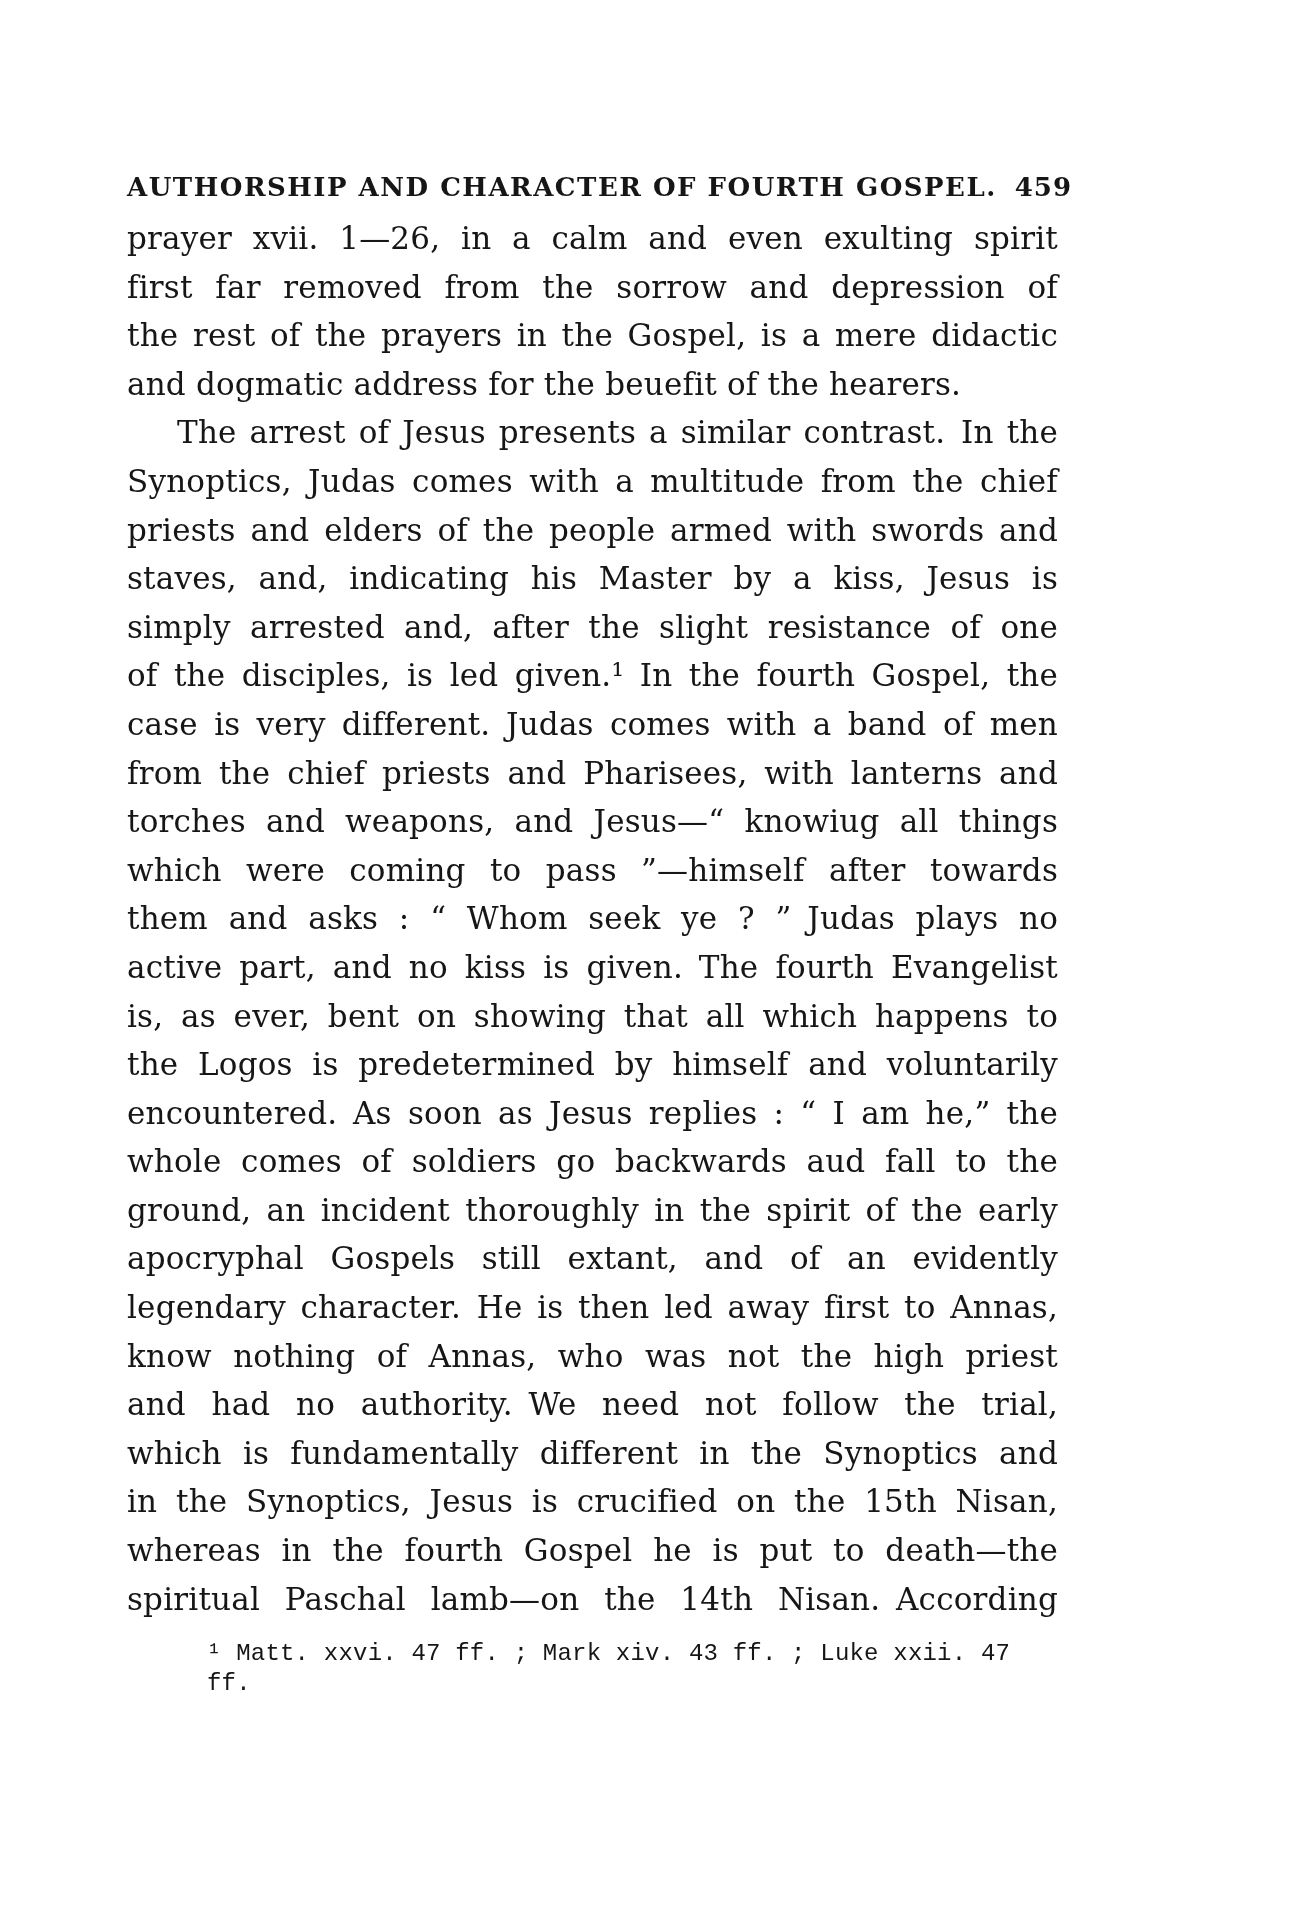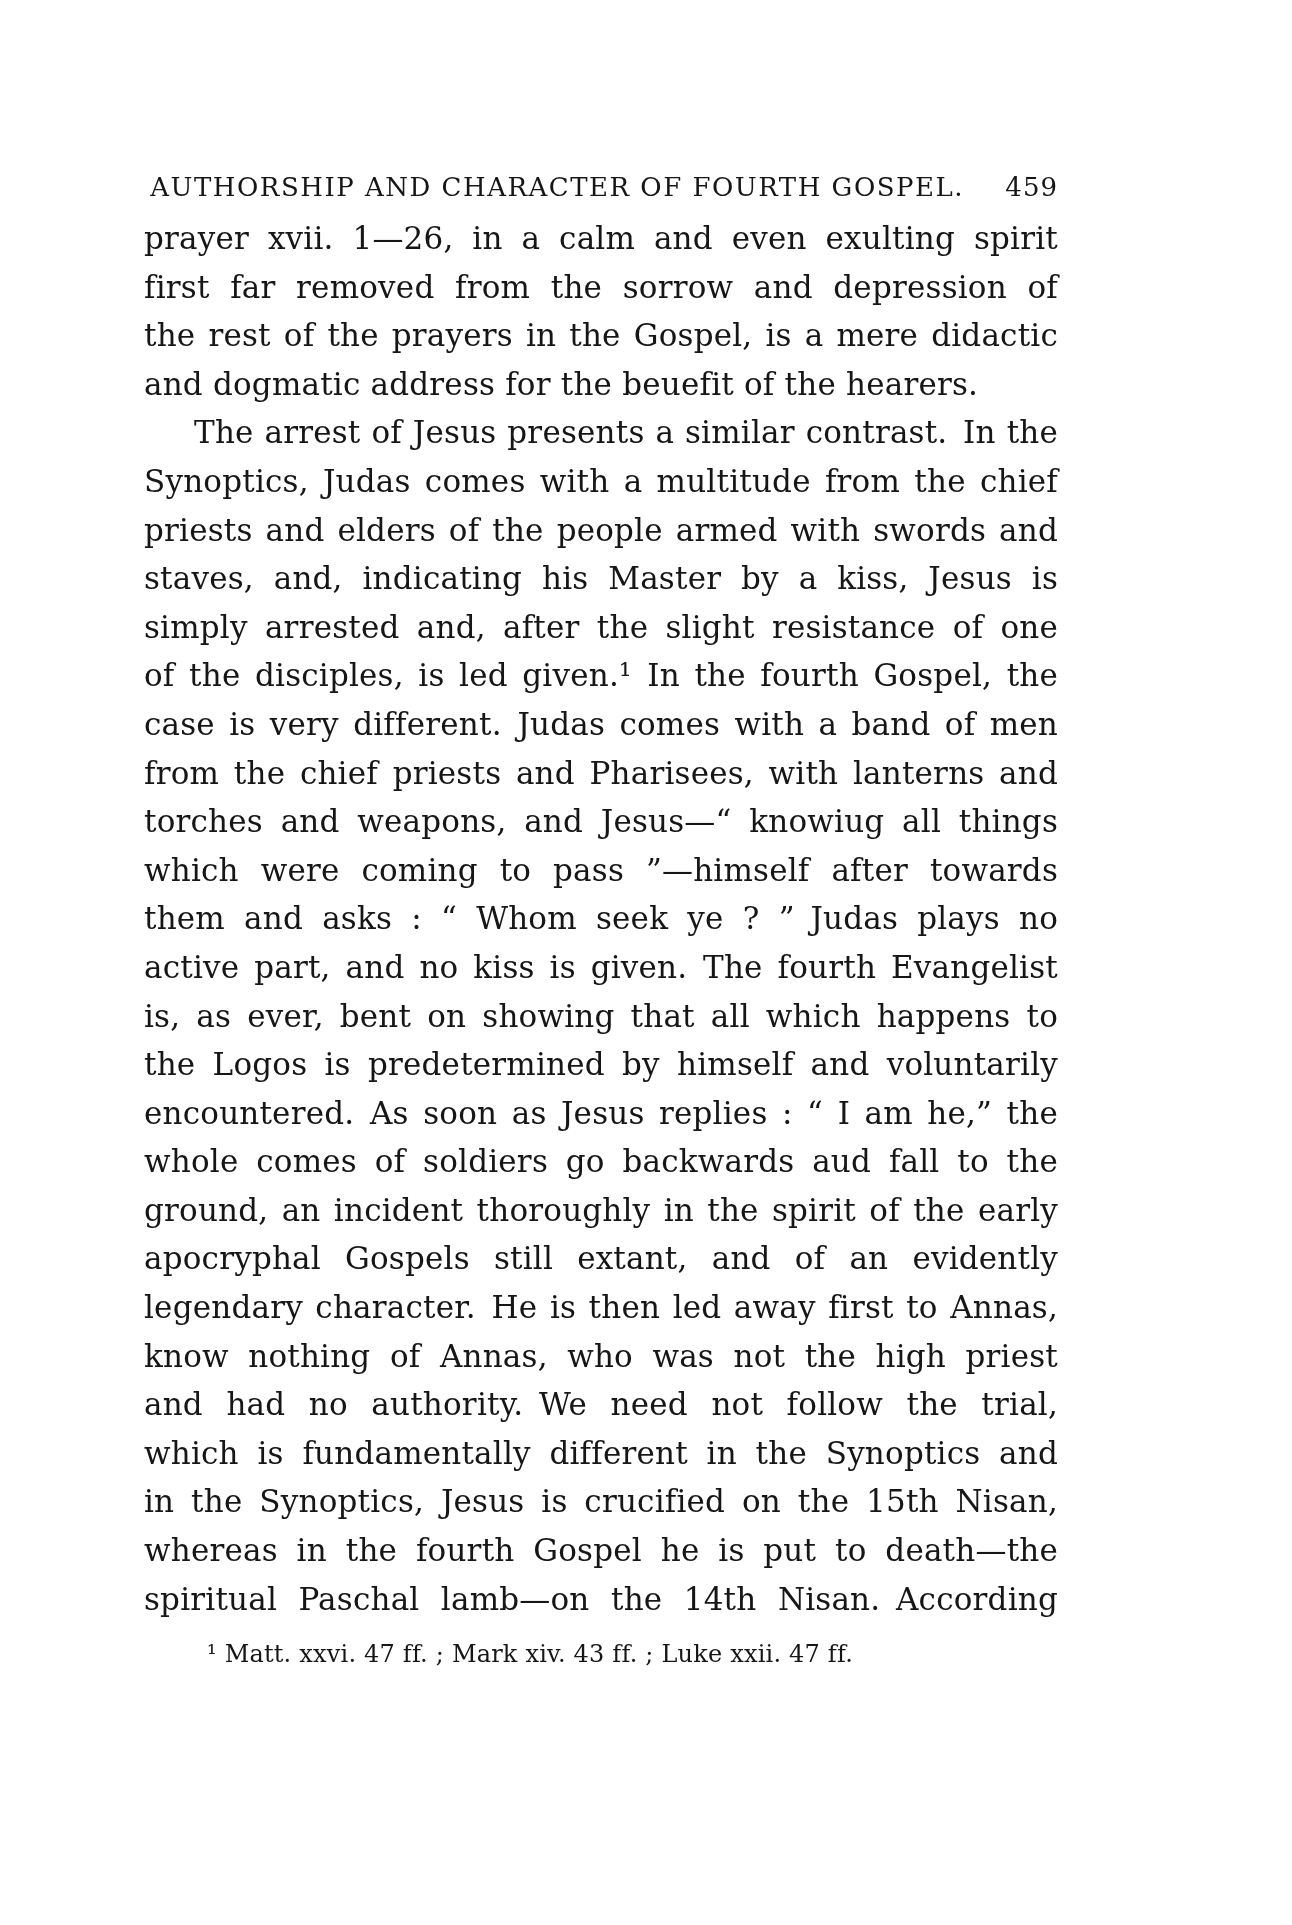--- a/index.html
+++ b/index.html
@@ -14,56 +14,56 @@
   }
   .content{
     position:absolute;
     left:127px;
     top:172px;
     width:931px;
   }
   .header{
     display:flex;
     align-items:baseline;
-    font-weight:normal;
+    font-weight:bold;
     font-size:26px;
     letter-spacing:1.5px;
     white-space:nowrap;
   }
   .header-title{
     flex:1;
     text-align:center;
   }
   .page-number{
     letter-spacing:1px;
     padding-left:18px;
   }
   .body-text{
     margin-top:12px;
-    margin-left:17px;
   }
   .line{
     font-size:31px;
     line-height:48.6px;
     height:48.6px;
     letter-spacing:0.2px;
   }
   .line.just{
     text-align:justify;
     text-align-last:justify;
   }
   .line.indent{
     padding-left:50px;
   }
   .footnote{
     margin-top:16px;
     padding-left:80px;
     font-size:24px;
     line-height:30px;
     letter-spacing:0.2px;
+    font-family:Liberation Mono, monospace;
   }
 </style>
 </head>
 <body>
 
 <div class="page" style="--paper: #ffffff; --ink: #161616;">
   <div class="content">
 
     <div class="header">
       <span class="header-title">AUTHORSHIP AND CHARACTER OF FOURTH GOSPEL.</span>

